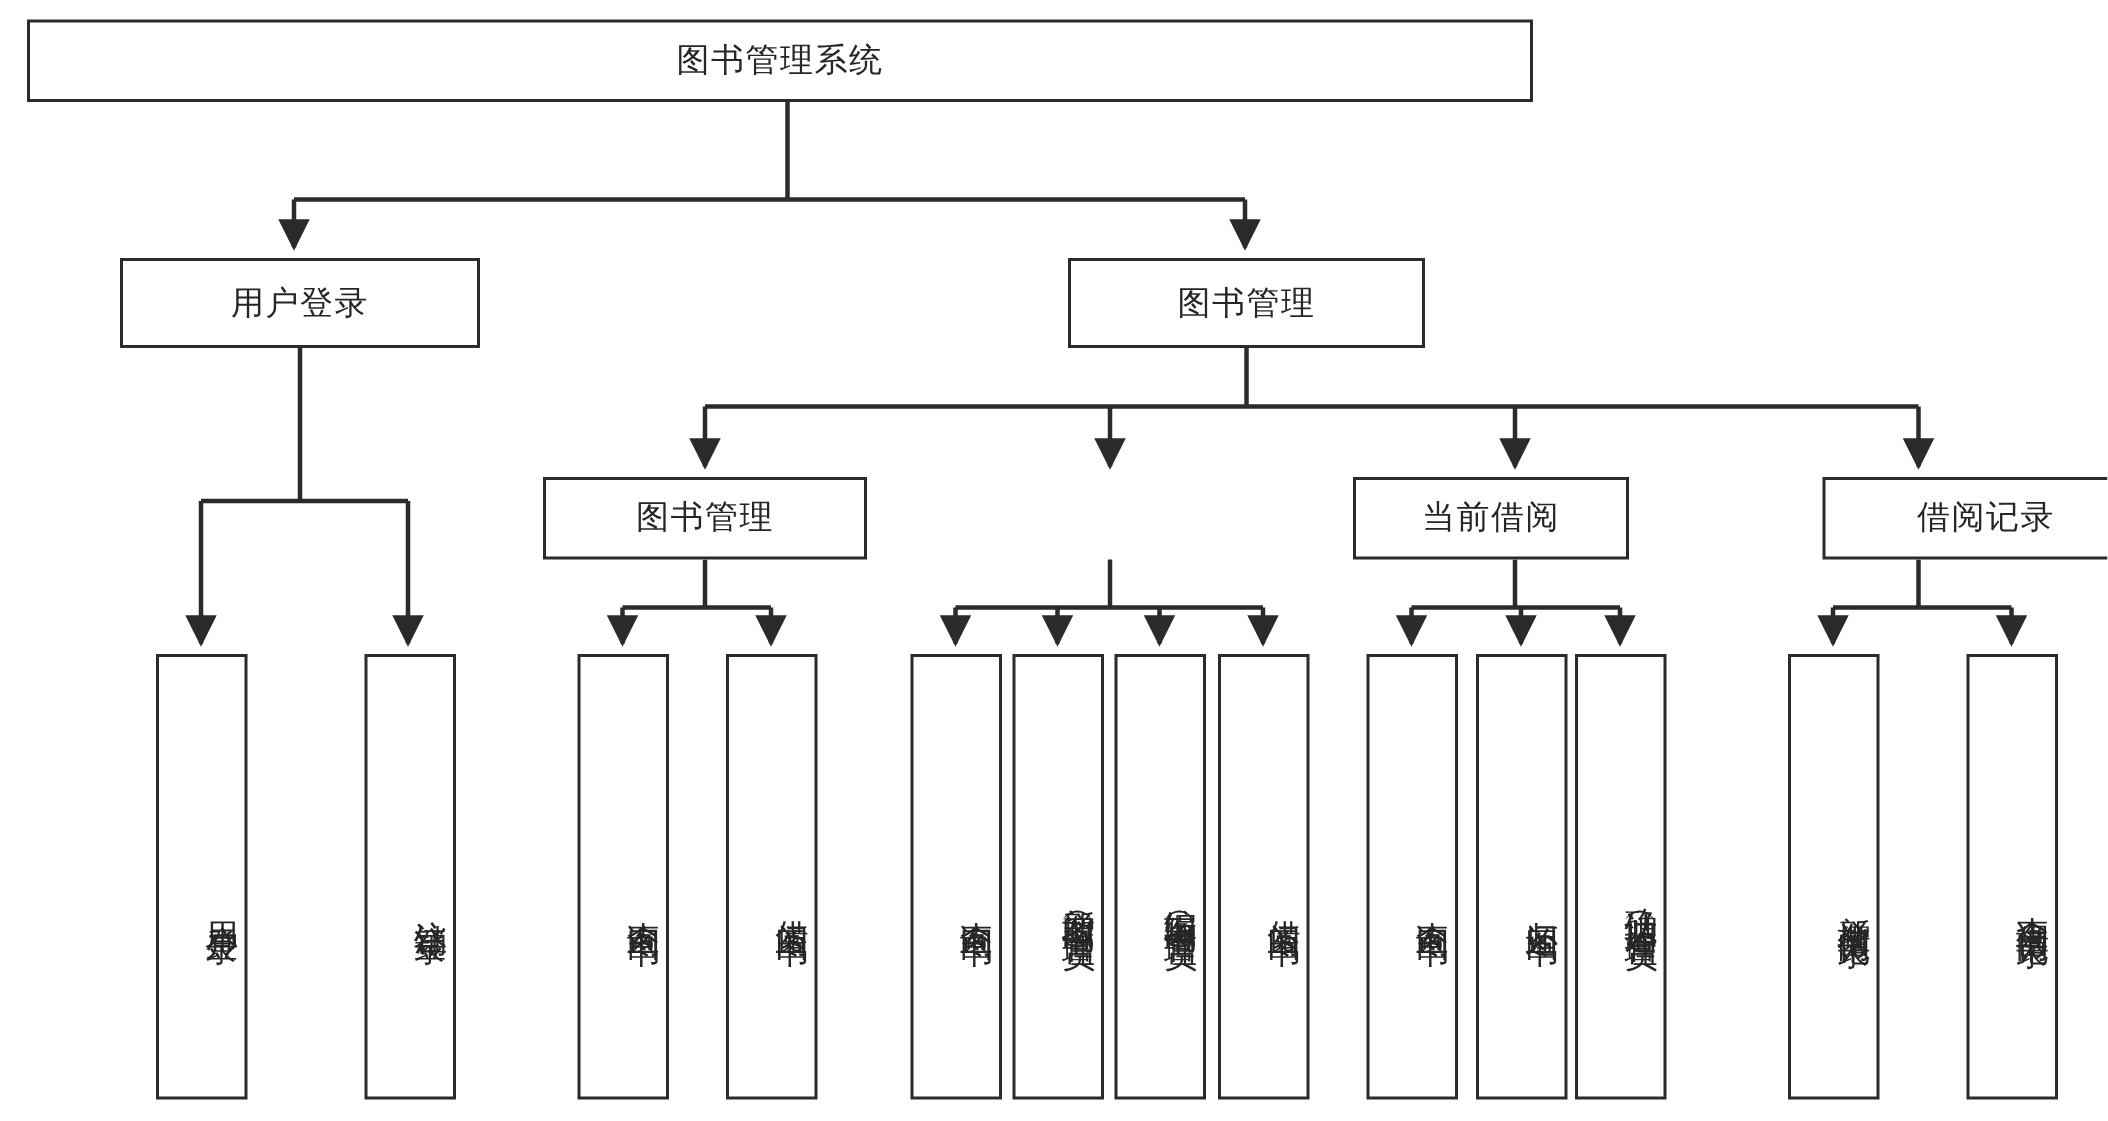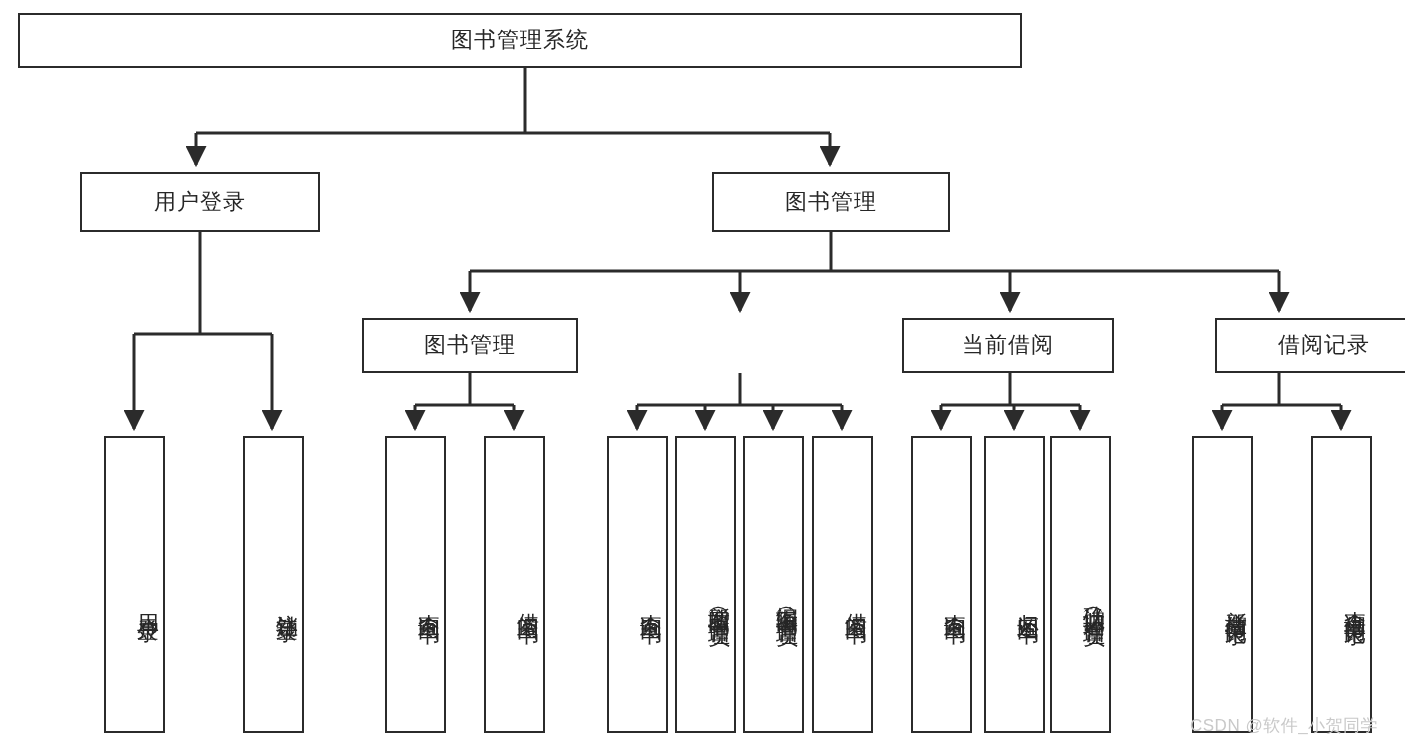--- a/index.html
+++ b/index.html
@@ -126,21 +126,21 @@
   <div class="node horiz" id="l2-0" style="left: 80px; top: 172px; width: 240px; height: 60px; border-color: rgb(43, 43, 43); background: rgb(255, 255, 255); color: rgb(38, 38, 38);">
     <span>用户登录</span>
   </div>
   <div class="node horiz" id="l2-1" style="left: 712px; top: 172px; width: 238px; height: 60px; border-color: rgb(43, 43, 43); background: rgb(255, 255, 255); color: rgb(38, 38, 38);">
     <span>图书管理</span>
   </div>
 
   <div class="node horiz" id="l3-0" style="left: 362px; top: 318px; width: 216px; height: 55px; border-color: rgb(43, 43, 43); background: rgb(255, 255, 255); color: rgb(38, 38, 38);">
     <span>图书管理</span>
   </div>
-  <div class="node horiz" id="l3-2" style="left: 902px; top: 318px; width: 212px; height: 55px; border-color: rgb(43, 43, 43); background: rgb(255, 255, 255); color: rgb(38, 38, 38);">
+  <div class="node horiz" id="l3-2" style="left: 902px; top: 318px; width: 184px; height: 55px; border-color: rgb(43, 43, 43); background: rgb(255, 255, 255); color: rgb(38, 38, 38);">
     <span>当前借阅</span>
   </div>
   <div class="node horiz" id="l3-3" style="left: 1170px; top: 318px; width: 218px; height: 55px; border-color: rgb(43, 43, 43); background: rgb(255, 255, 255); color: rgb(38, 38, 38); margin-left: 45px;">
     <span>借阅记录</span>
   </div>
 
   <div class="node vert" id="leaf-0" style="left: 104px; top: 436px; width: 61px; height: 297px; border-color: rgb(43, 43, 43); background: rgb(255, 255, 255); color: rgb(38, 38, 38);">
     <span class="vlabel">用户登录</span>
   </div>
   <div class="node vert" id="leaf-1" style="left: 243px; top: 436px; width: 61px; height: 297px; border-color: rgb(43, 43, 43); background: rgb(255, 255, 255); color: rgb(38, 38, 38);">
@@ -173,14 +173,13 @@
   <div class="node vert" id="leaf-10" style="left: 1050px; top: 436px; width: 61px; height: 297px; border-color: rgb(43, 43, 43); background: rgb(255, 255, 255); color: rgb(38, 38, 38);">
     <span class="vlabel">确认归还（管理员）</span>
   </div>
   <div class="node vert" id="leaf-11" style="left: 1192px; top: 436px; width: 61px; height: 297px; border-color: rgb(43, 43, 43); background: rgb(255, 255, 255); color: rgb(38, 38, 38);">
     <span class="vlabel">新增借阅记录</span>
   </div>
   <div class="node vert" id="leaf-12" style="left: 1311px; top: 436px; width: 61px; height: 297px; border-color: rgb(43, 43, 43); background: rgb(255, 255, 255); color: rgb(38, 38, 38);">
     <span class="vlabel">查询借阅记录</span>
   </div>
 
-  <div class="watermark" style="color: rgb(201, 201, 201);">CSDN @软件_小贺同学</div>
 </div>
 
 </body></html>

